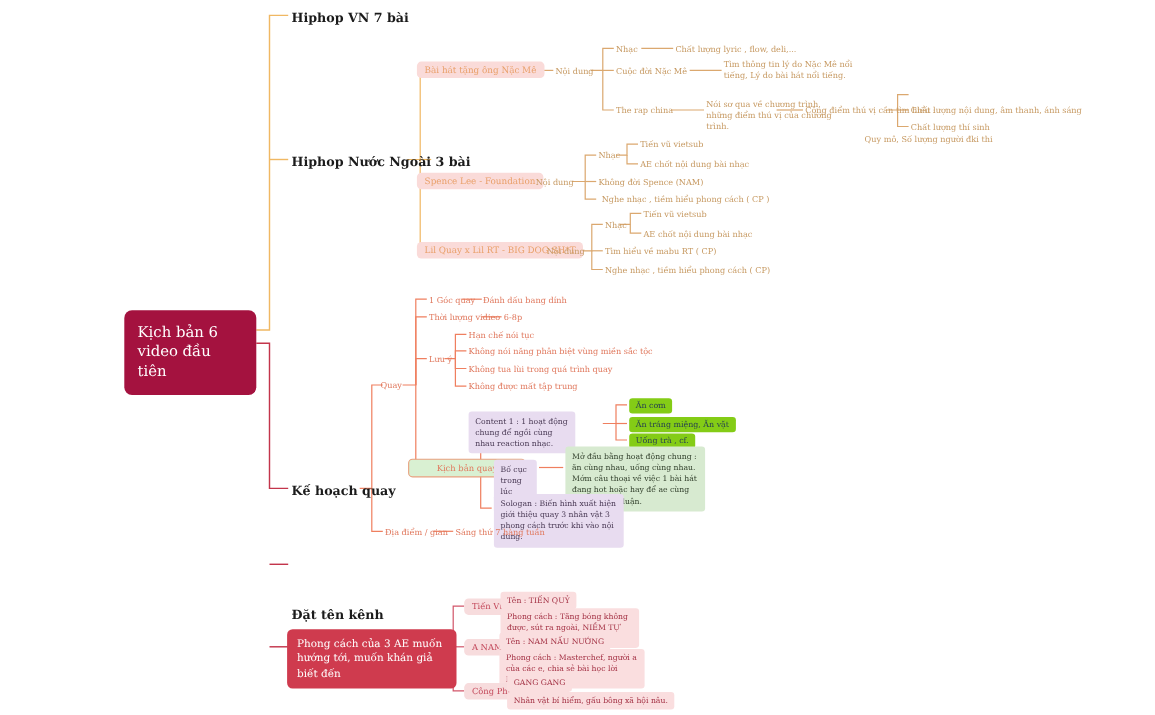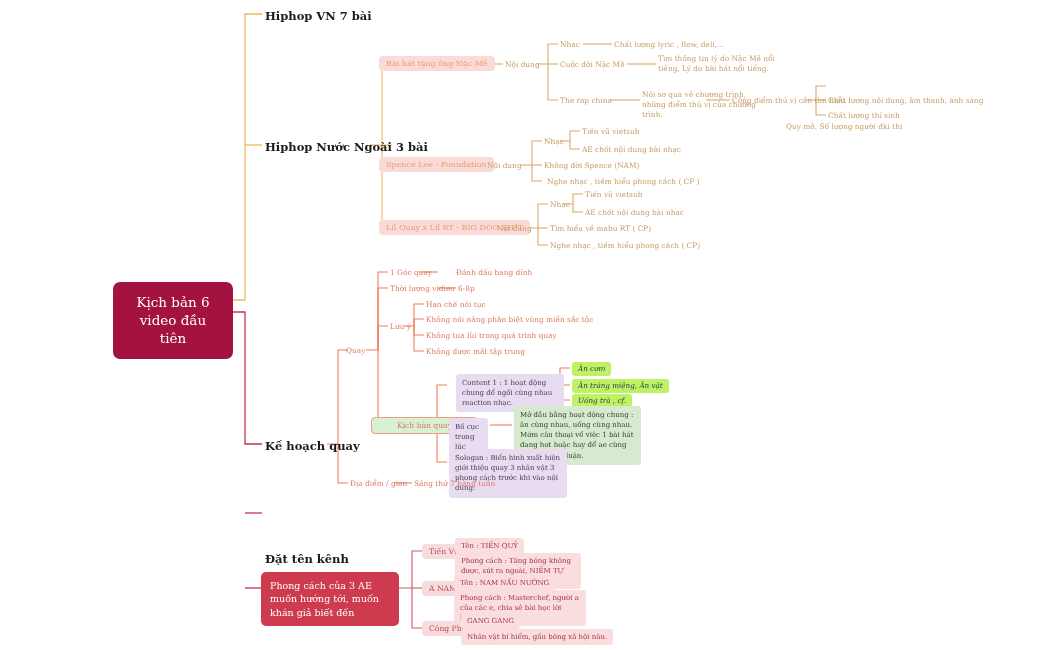--- a/index.html
+++ b/index.html
@@ -14,21 +14,20 @@
   svg.edges{position:absolute;left:0;top:0;width:1050px;height:650px;pointer-events:none;}
   .node{position:absolute;box-sizing:border-box;}
 
   
   .root{
     background:#a4123f;
     color:#ffffff;
     border-radius:7px;
     font-size:13.5px;
     line-height:1.35;
-    text-align:center;
     padding:11px 12px;
     font-family:"DejaVu Serif","Liberation Serif",serif;
   }
 
   
   .l1{
     color:#1b1b1b;
     font-size:11.5px;
     font-weight:bold;
     white-space:nowrap;
@@ -79,28 +78,27 @@
   }
   .box-green{
     background:#d7ead0;
     color:#32402c;
     border-radius:3px;
     font-size:7px;
     line-height:1.45;
     padding:4px 6px;
   }
   .box-blue{
-    background:#bef264;
+    background:#84cc16;
     color:#27414f;
     border-radius:3px;
     font-size:7.2px;
     line-height:1.4;
     padding:2px 6px;
     white-space:nowrap;
-    font-style:italic;
   }
 
   
   .l1-crimson{
     color:#1b1b1b;
     font-size:11.5px;
     font-weight:bold;
     white-space:nowrap;
   }
   .node-crimson{
@@ -261,49 +259,49 @@
   <div class="node t-peach" style="left:585px;top:208px;">AE chốt nội dung bài nhạc</div>
 
   <div class="node t-peach" style="left:550px;top:224px;">Tìm hiểu về mabu RT ( CP)</div>
   <div class="node t-peach" style="left:550px;top:241px;">Nghe nhạc , tiềm hiểu phong cách ( CP)</div>
 
   <div class="node l1" style="left:265px;top:438px;">Kế hoạch quay</div>
 
   <div class="node t-salmon" style="left:346px;top:346px;">Quay</div>
 
   <div class="node t-salmon" style="left:390px;top:268px;">1 Góc quay</div>
-  <div class="node t-salmon" style="left:456px;top:268px;">Đánh dấu bang dính</div>
+  <div class="node t-salmon" style="left:439px;top:268px;">Đánh dấu bang dính</div>
 
   <div class="node t-salmon" style="left:390px;top:284px;">Thời lượng vidieo</div>
   <div class="node t-salmon" style="left:458px;top:284px;">6-8p</div>
 
   <div class="node t-salmon" style="left:390px;top:322px;">Lưu ý</div>
   <div class="node t-salmon" style="left:426px;top:300px;">Hạn chế nói tục</div>
   <div class="node t-salmon" style="left:426px;top:315px;text-align:center;">Không nói năng phân biệt vùng miền sắc tộc</div>
   <div class="node t-salmon" style="left:426px;top:331px;">Không tua lùi trong quá trình quay</div>
   <div class="node t-salmon" style="left:426px;top:347px;">Không được mất tập trung</div>
 
   <div class="node pill-green" style="left:371px;top:417px;">Kịch bản quay</div>
 
-  <div class="node box-purple" style="left:456px;top:374px;width:108px;">Content 1 :  1 hoạt động chung để ngồi cùng nhau reaction nhạc.</div>
+  <div class="node box-purple" style="left:426px;top:374px;width:97px;">Content 1 :  1 hoạt động chung để ngồi cùng nhau reaction nhạc.</div>
   <div class="node box-blue" style="left:572px;top:362px;">Ăn cơm</div>
   <div class="node box-blue" style="left:572px;top:379px;">Ăn tráng miệng, Ăn vặt</div>
   <div class="node box-blue" style="left:572px;top:394px;">Uống trà , cf.</div>
 
   <div class="node box-purple" style="left:449px;top:418px;width:39px;">Bố cục trong lúc quay</div>
   <div class="node box-green" style="left:514px;top:406px;width:127px;">Mở đầu bằng hoạt động chung : ăn cùng nhau, uống cùng nhau. Mớm câu thoại về việc 1 bài hát đang hot hoặc hay để ae cùng ăn cùng bàn luận.</div>
 
   <div class="node box-purple" style="left:449px;top:449px;width:118px;">Sologan : Biến hình xuất hiện giới thiệu quay 3 nhân vật 3 phong cách trước khi vào nội dung.</div>
 
   <div class="node t-salmon" style="left:350px;top:479px;">Địa điểm / gian</div>
   <div class="node t-salmon" style="left:414px;top:479px;">Sáng thứ 7 hàng tuần</div>
 
   <div class="node l1-crimson" style="left:265px;top:507px;margin-top:45px;">Đặt tên kênh</div>
 
-  <div class="node node-crimson" style="left:261px;top:572px;width:138px;">Phong cách của 3 AE muốn hướng tới, muốn khán giả biết đến</div>
+  <div class="node node-crimson" style="left:261px;top:572px;width:154px;">Phong cách của 3 AE muốn hướng tới, muốn khán giả biết đến</div>
 
   <div class="node pill-rose" style="left:422px;top:544px;">Tiến Vụ</div>
   <div class="node box-rose nw" style="left:455px;top:538px;">Tên : TIẾN QUỶ</div>
   <div class="node box-rose" style="left:455px;top:553px;width:126px;">Phong cách : Tăng bóng không được, sút ra ngoài, NIỀM TỰ HÀO QUỶ ĐỎ.</div>
 
   <div class="node pill-rose" style="left:422px;top:581px;text-align:center;">A NAM</div>
   <div class="node box-rose nw" style="left:454px;top:575px;">Tên : NAM NẤU NƯỚNG</div>
   <div class="node box-rose" style="left:454px;top:590px;width:132px;">Phong cách : Masterchef, người a của các e, chia sẻ bài học lời khuyên,...</div>
 
   <div class="node pill-rose" style="left:422px;top:621px;">Công Phùng</div>

